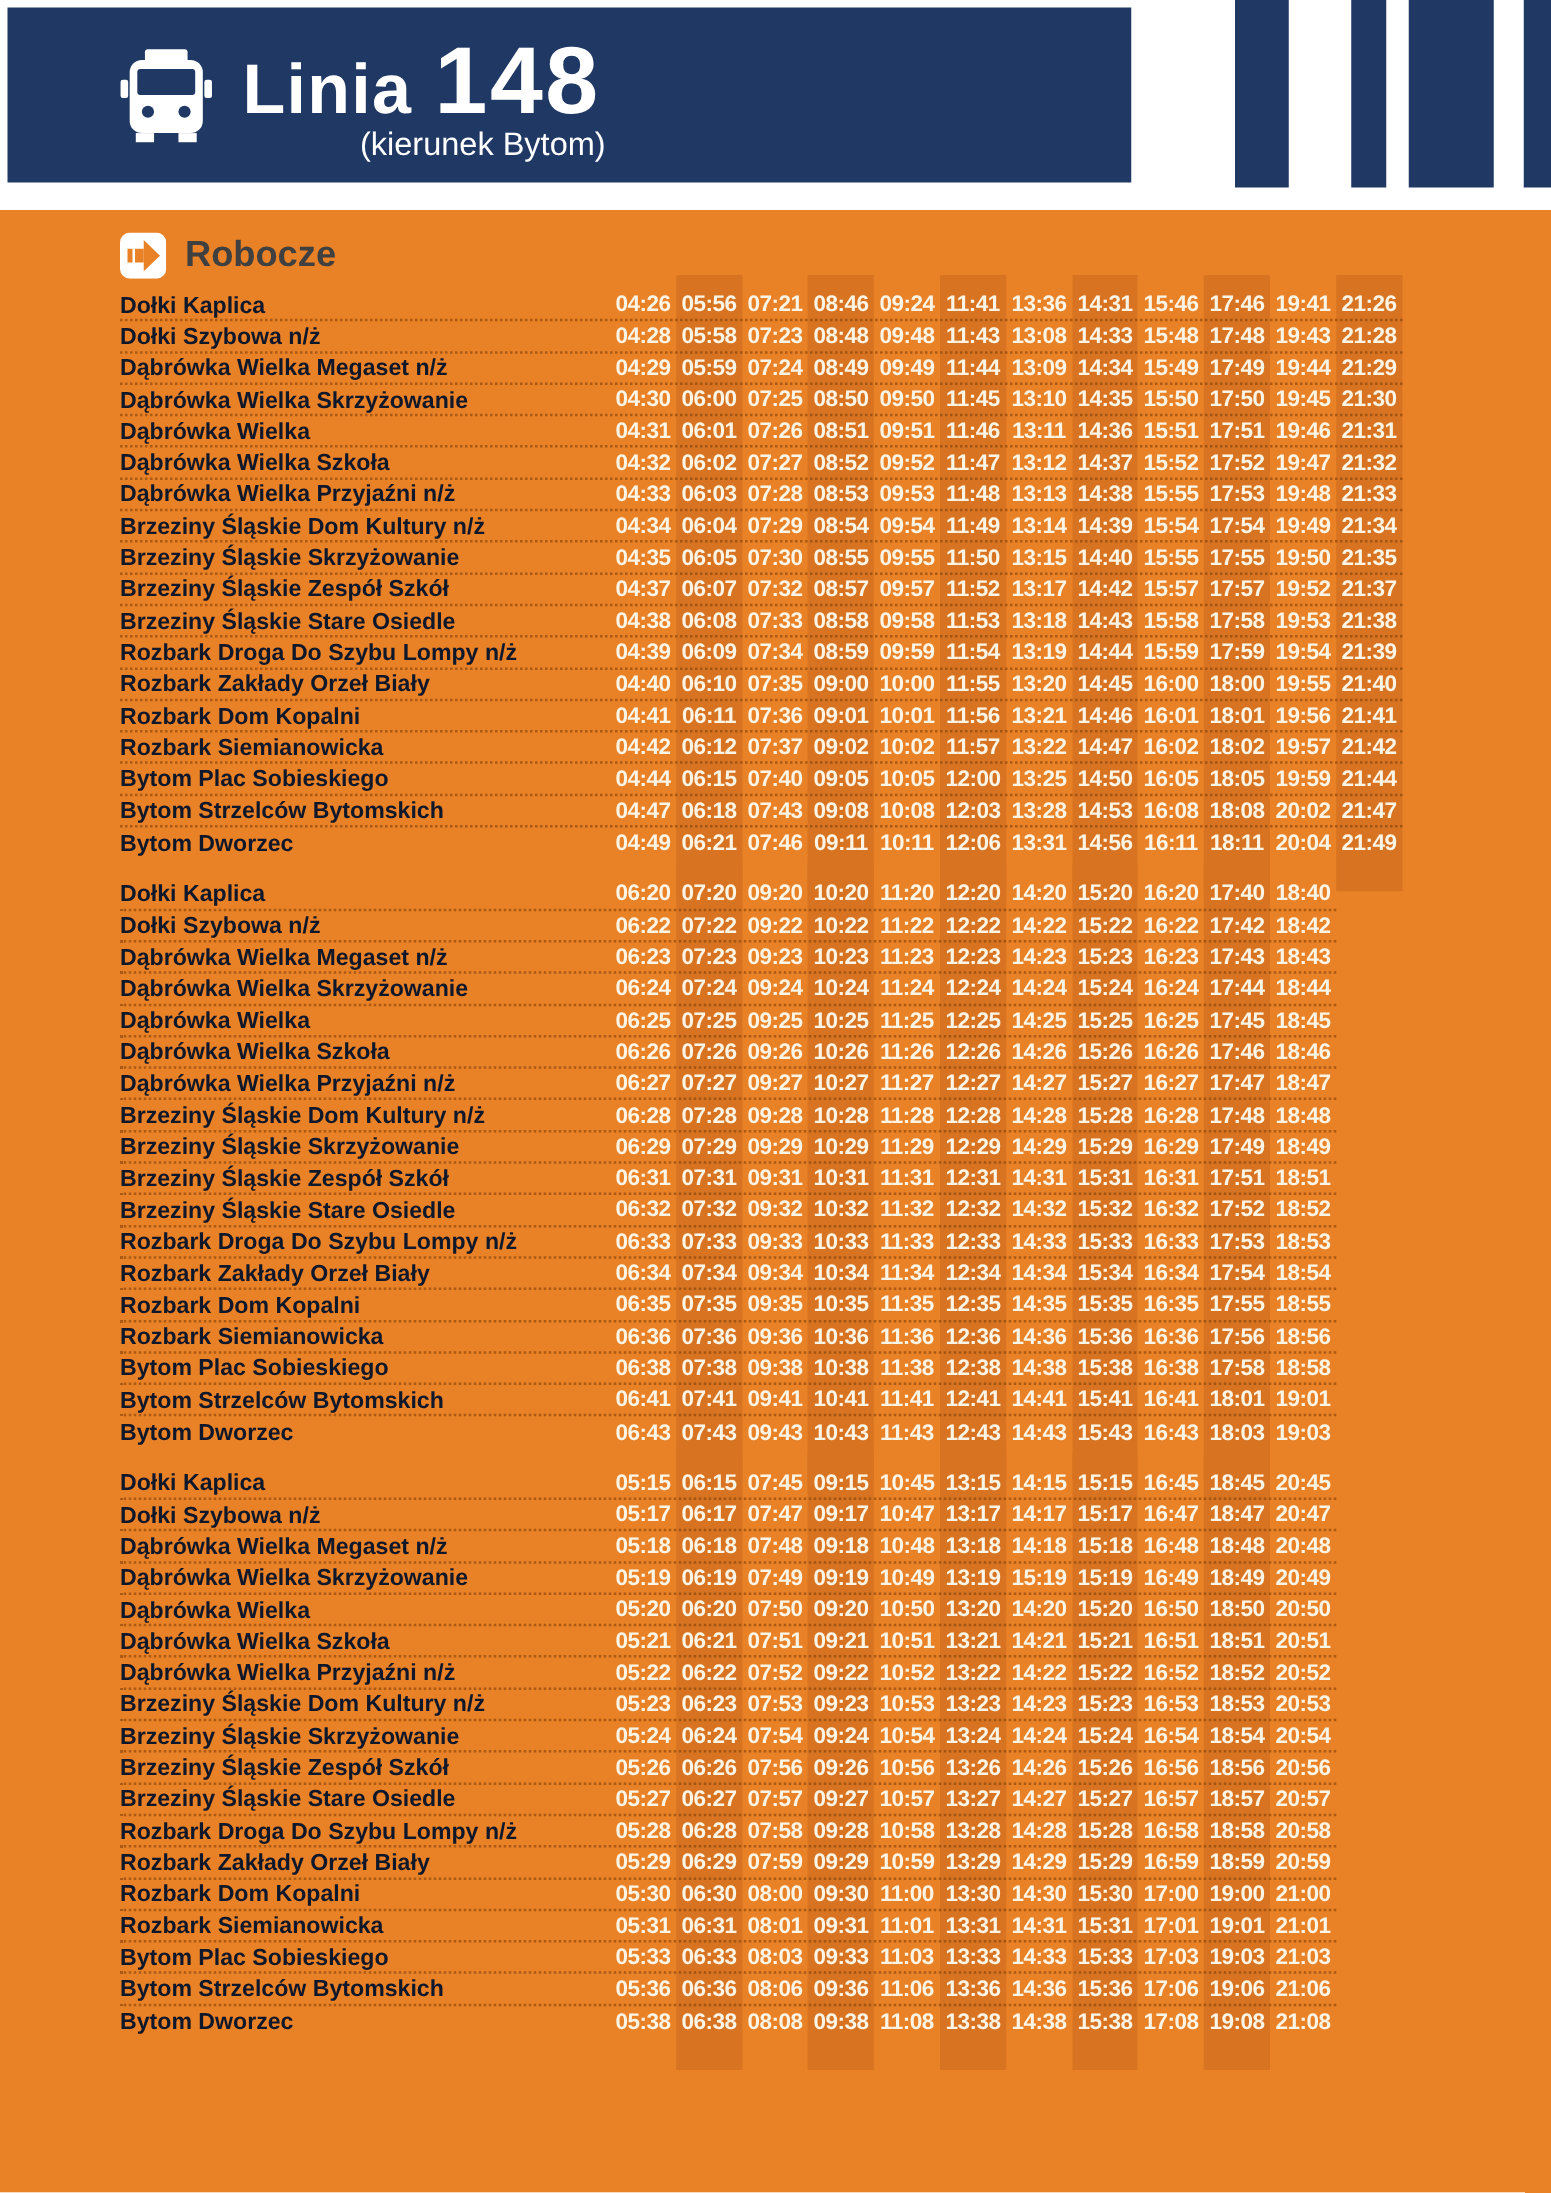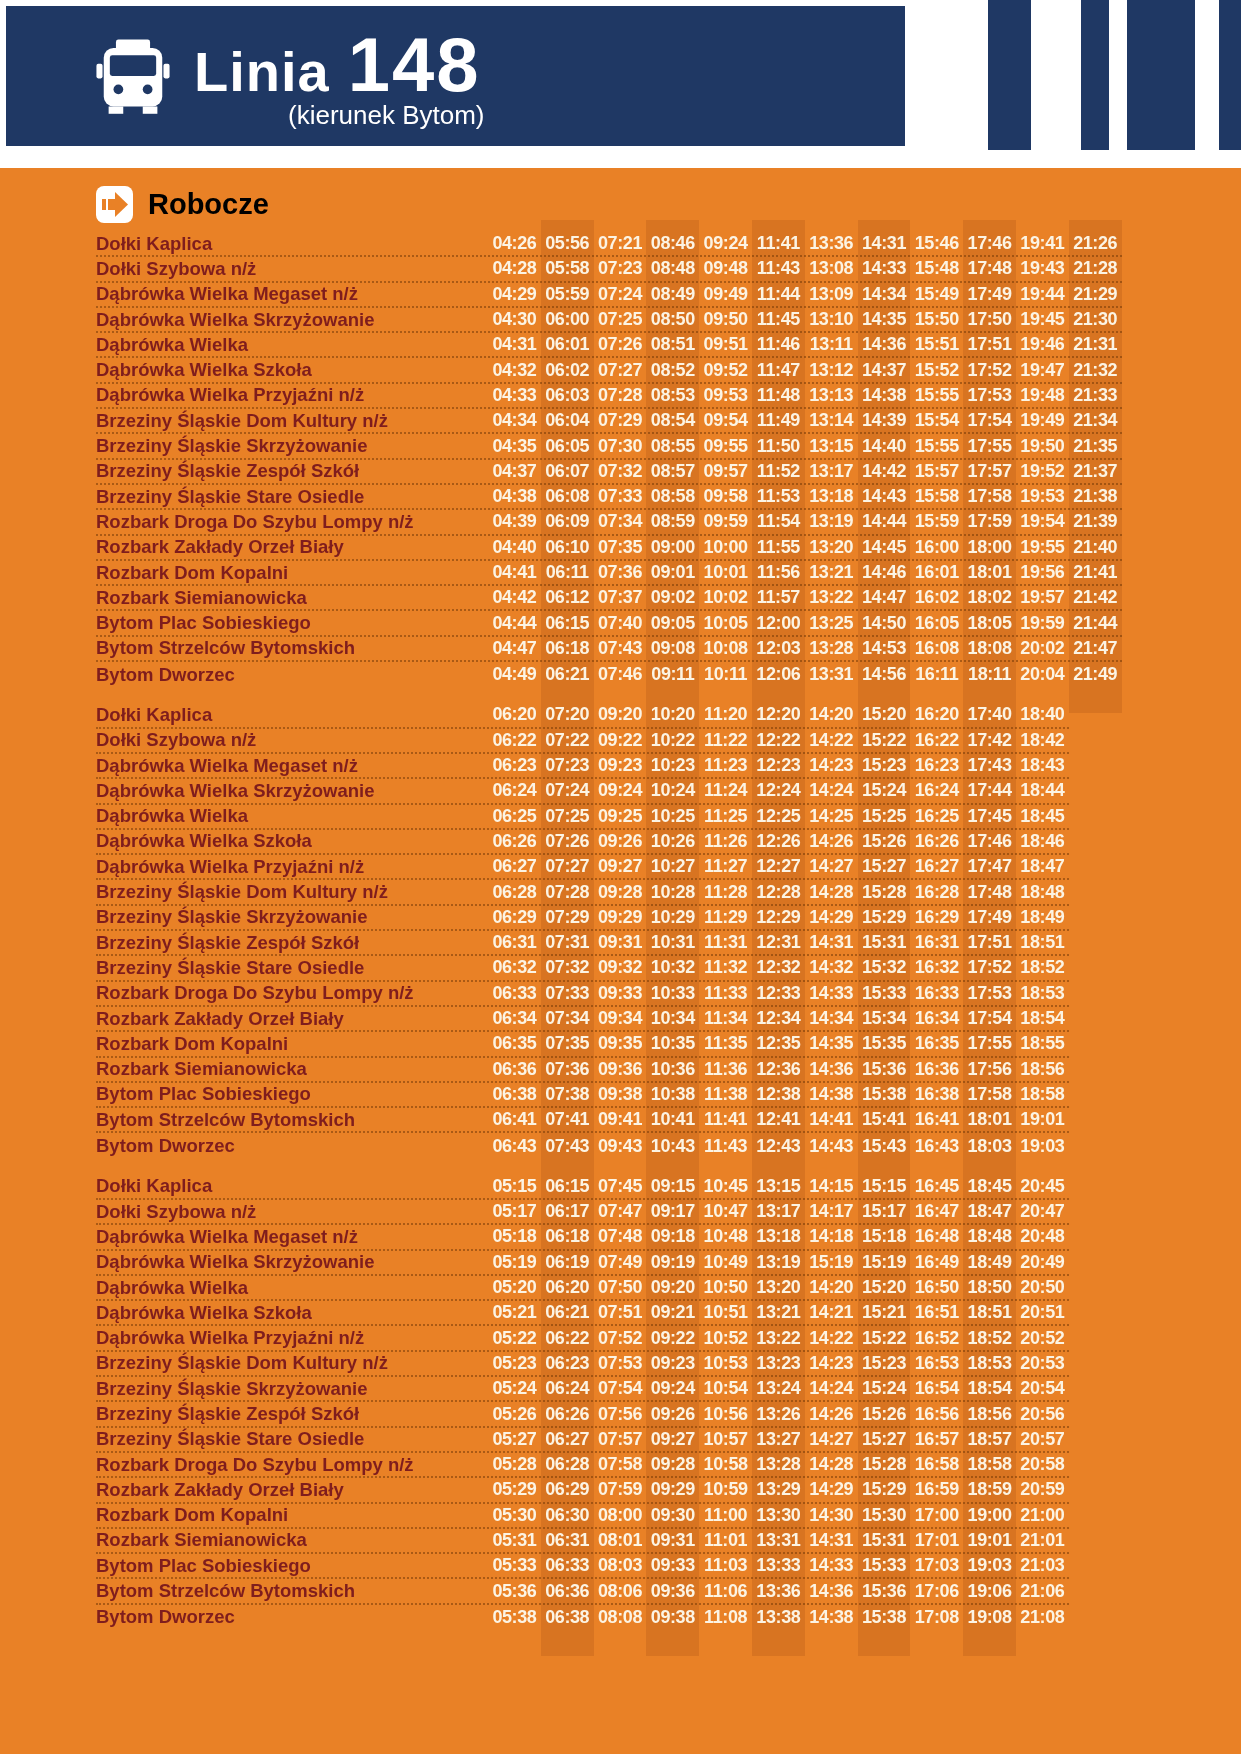--- a/index.html
+++ b/index.html
@@ -27,28 +27,28 @@
   .direction { font-size:26px; margin-left:94px; margin-top:-8px; font-weight:normal; }
 
   
   .tt-body {
     position:relative; margin-top:18px; height:1586px;
     background:#e98126; padding:18px 0 0 96px; overflow:hidden;
   }
   .section { margin-bottom:16px; }
   .section-head { display:flex; align-items:center; gap:15px; height:37px; margin-bottom:9px; }
   .arrow-badge { width:37px; height:37px; flex:0 0 auto; }
-  .section-title { color:#000000; font-size:29px; font-weight:bold; }
+  .section-title { color:#404040; font-size:29px; font-weight:bold; }
 
   .rows { position:relative; width:-moz-fit-content; width:fit-content; }
   .band { position:absolute; top:-12px; bottom:-26px; background:#d87421; z-index:0; }
   .row { position:relative; z-index:1; display:flex; align-items:center; height:25.3px; }
   .row:not(:last-child) { border-bottom:2px dotted rgba(118,58,8,0.55); }
   .stop {
-    width:392px; flex:0 0 392px; color:#7f1d1d;
+    width:392px; flex:0 0 392px; color:#0f172a;
     font-size:18.5px; font-weight:bold; white-space:nowrap; overflow:hidden;
   }
   .time {
     width:52.8px; flex:0 0 52.8px; color:#fcf4e4;
     font-size:18px; font-weight:bold; text-align:center; letter-spacing:-0.4px;
   }
 </style>
 </head>
 <body>
 

